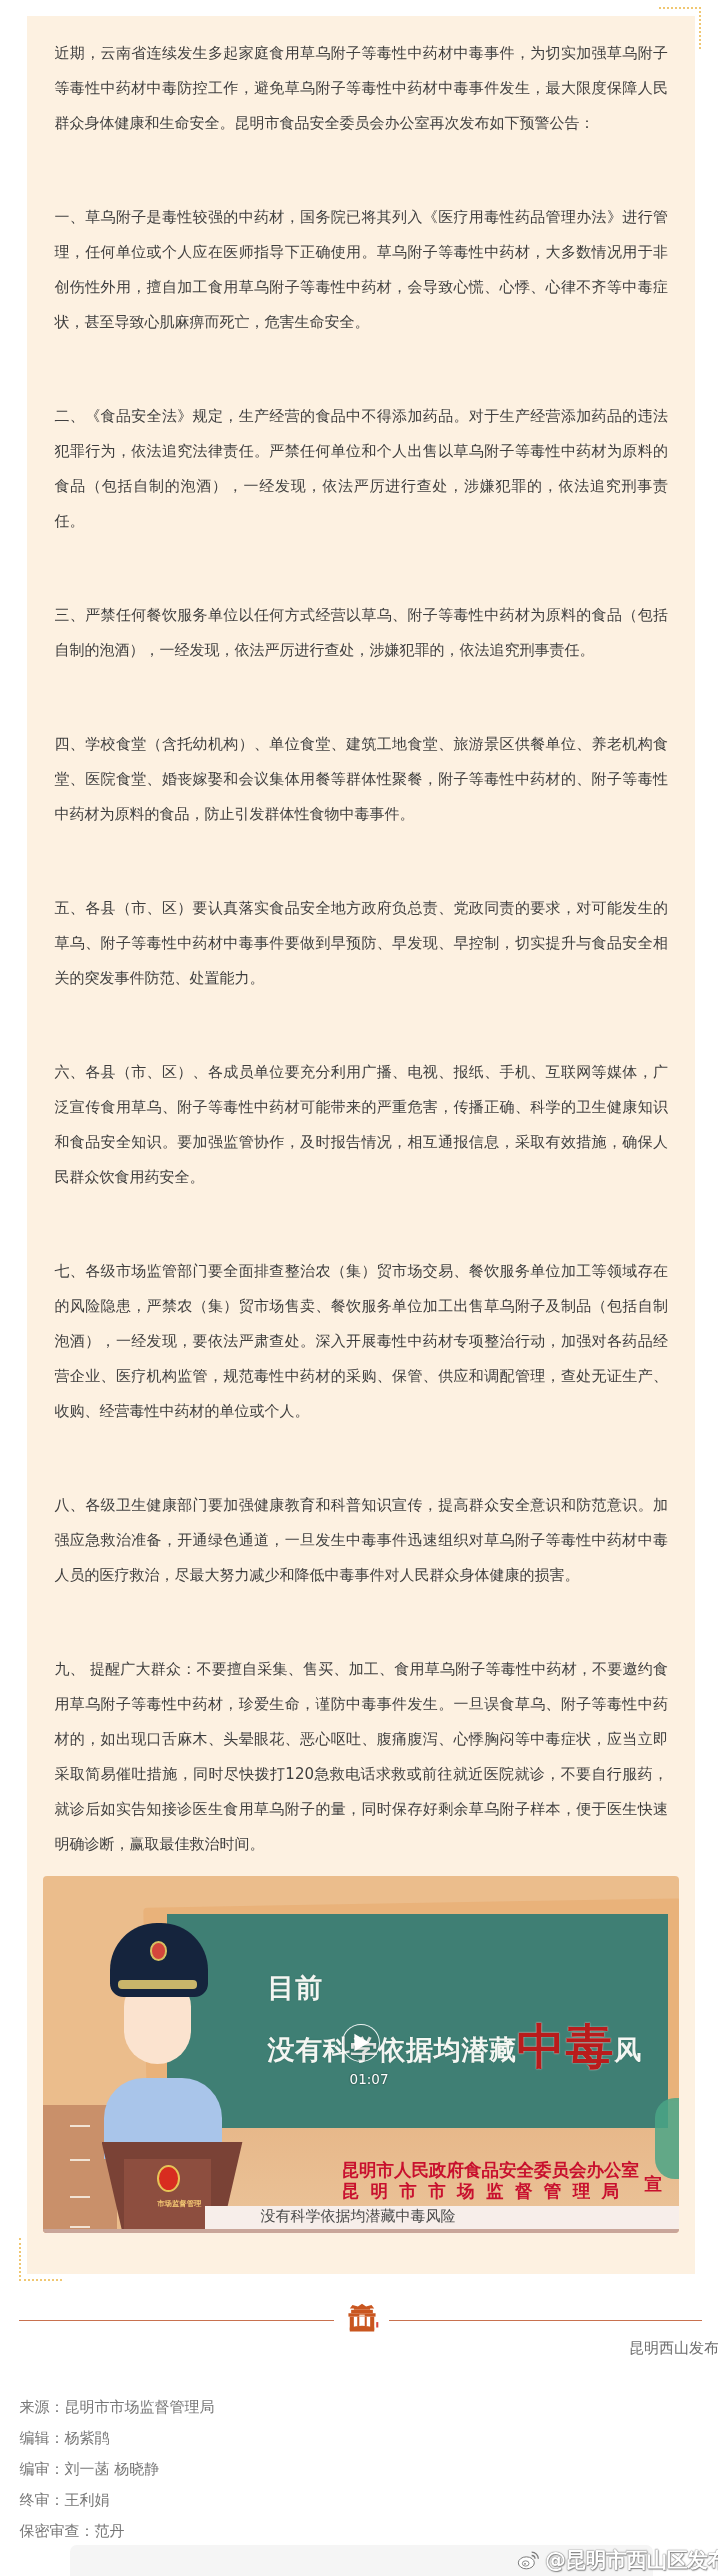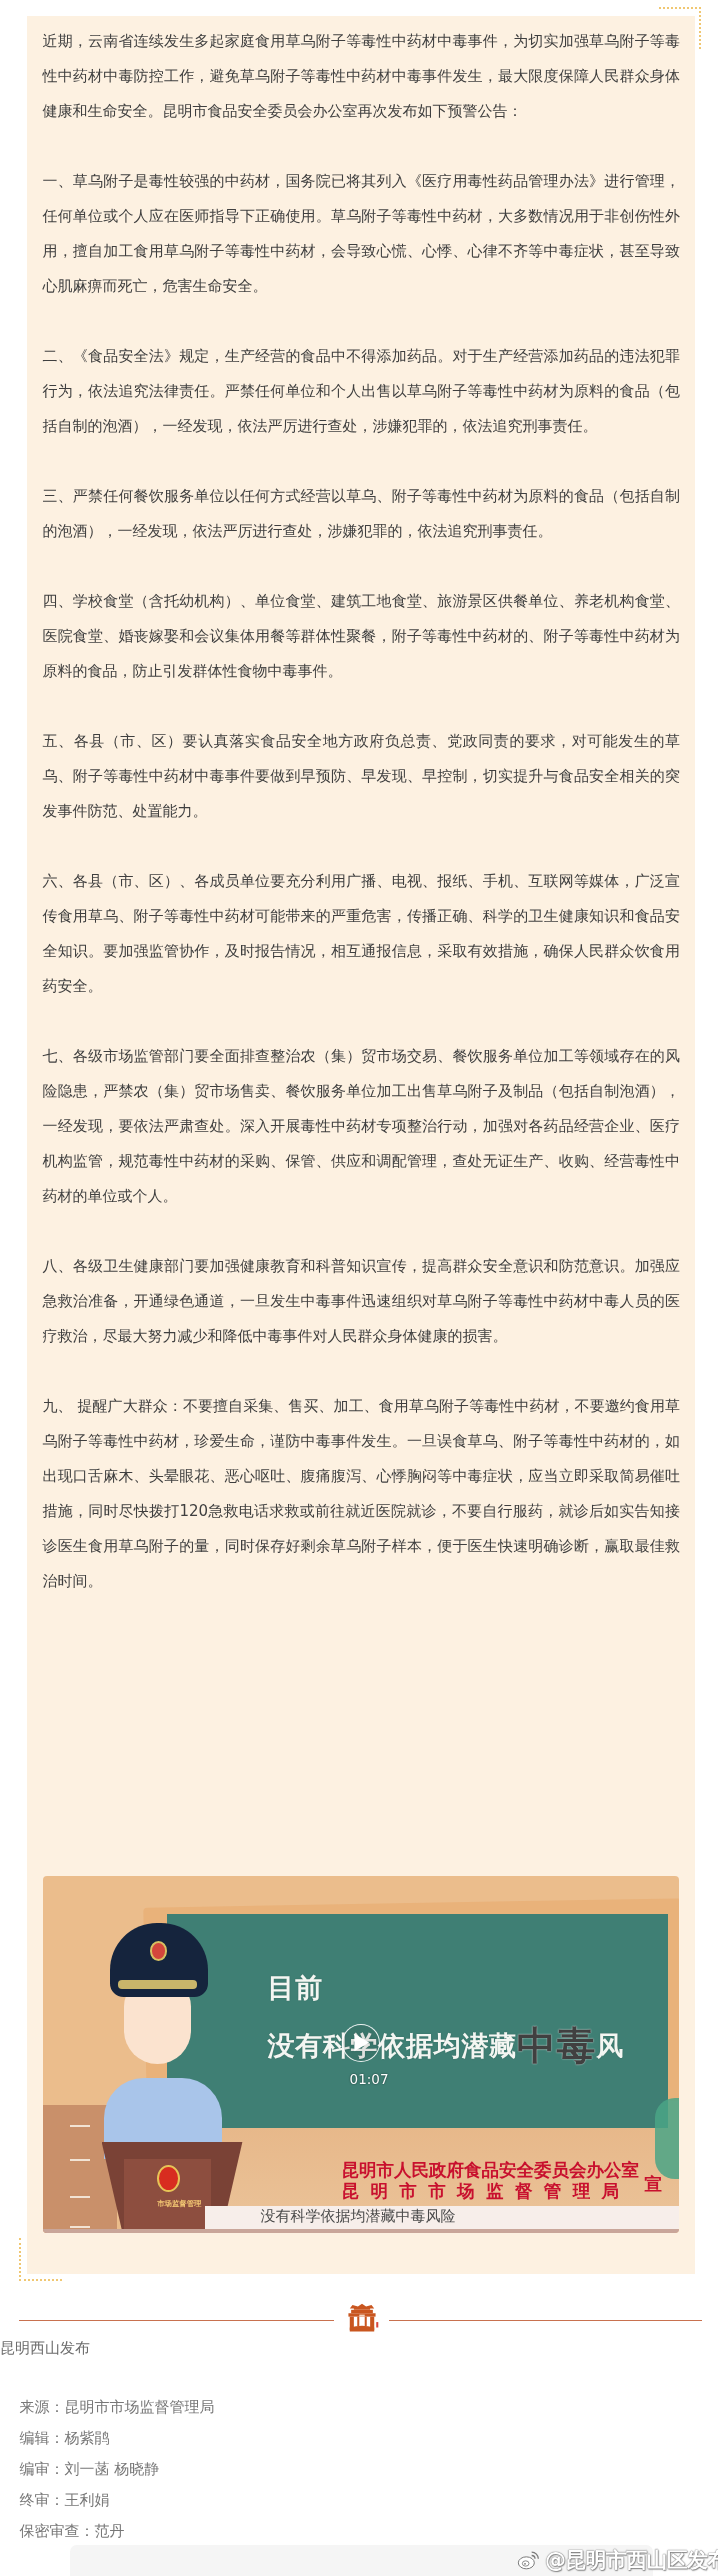--- a/index.html
+++ b/index.html
@@ -18,21 +18,21 @@
     border-bottom:2px dotted #f0c772; border-left:2px dotted #f0c772;
     box-sizing:border-box;
   }
   .card {
     position:absolute; left:27px; top:15.5px; width:668px; height:2258px;
     background:#fdf1e1;
     box-sizing:border-box;
     padding:8px 15px 0 15.5px;
   }
   .article p {
-    margin:0; font-size:15px; line-height:35px; color:#3f3f3f;
+    margin:12px; font-size:15px; line-height:35px; color:#3f3f3f;
     letter-spacing:0px; text-align:justify; word-break:break-all;
   }
   .article .blank { height:35px; }
   .video {
     position:absolute; left:15.5px; top:1860px; width:636px; height:357px;
     border-radius:4px; overflow:hidden; background:#ebbd8c;
   }
   .v-frame {
     position:absolute; left:102px; top:27px; width:538px; height:202px;
     background:#e9b27a; border-radius:4px;
@@ -44,21 +44,21 @@
   }
   .v-floor {
     position:absolute; left:0; top:252px; width:636px; height:81px;
     background:linear-gradient(#e7b88a,#eac196);
   }
   .v-line {
     position:absolute; left:225px; color:#f3f6f2; font-size:27px; line-height:30px;
     font-weight:bold; white-space:nowrap; letter-spacing:0.7px;
     text-shadow:0 0 1.3px rgba(0,0,0,0.25);
   }
-  .v-red { color:#404040; font-size:39px; font-weight:bold; vertical-align:-4px; text-shadow:0 0 1.3px #fff; }
+  .v-red { color:#b91c1c; font-size:48px; font-weight:bold; vertical-align:-4px; text-shadow:0 0 1.3px #fff; }
   .v-play {
     position:absolute; left:299px; top:148px; width:38px; height:38px;
     border:1.3px solid rgba(255,255,255,0.9); border-radius:50%;
     box-sizing:border-box; background:rgba(0,0,0,0.08);
   }
   .v-play svg { position:absolute; left:10.8px; top:8.7px; }
   .v-duration {
     position:absolute; left:289px; top:195px; width:57px; text-align:right;
     color:#ffffff; font-size:13.5px; text-shadow:0 0 2px rgba(0,0,0,0.6);
   }
@@ -127,21 +127,21 @@
   }
   .v-plant {
     position:absolute; left:612px; top:222px; width:27px; height:81px;
     background:#4aa586; border-radius:20px 0 0 20px; opacity:.85;
   }
 
   .divider-left { position:absolute; left:19px; top:2320px; width:315px; height:1.3px; background:#c8714f; }
   .divider-right { position:absolute; left:389px; top:2320px; width:313px; height:1.3px; background:#c8714f; }
   .logo { position:absolute; left:343px; top:2303px; width:38px; height:30px; }
   .brand-name {
-    position:absolute; left:0; top:2339px; width:719px; text-align:left;
+    position:absolute; left:0; top:2339px; width:719px; text-align:right;
     font-size:15px; color:#6d6d6d; line-height:19px;font-family:Liberation Serif, serif;
   }
   .credits { position:absolute; left:19.5px; top:2392px; }
   .credits div { font-size:15px; color:#777777; line-height:31px; white-space:nowrap; }
   .gray-box {
     position:absolute; left:70px; top:2545px; width:583px; height:40px;
     background:#f5f5f5; border-radius:6.7px 6.7px 0 0;
   }
   .watermark {
     position:absolute; left:517px; top:2546px; height:27px; display:flex; align-items:center;

